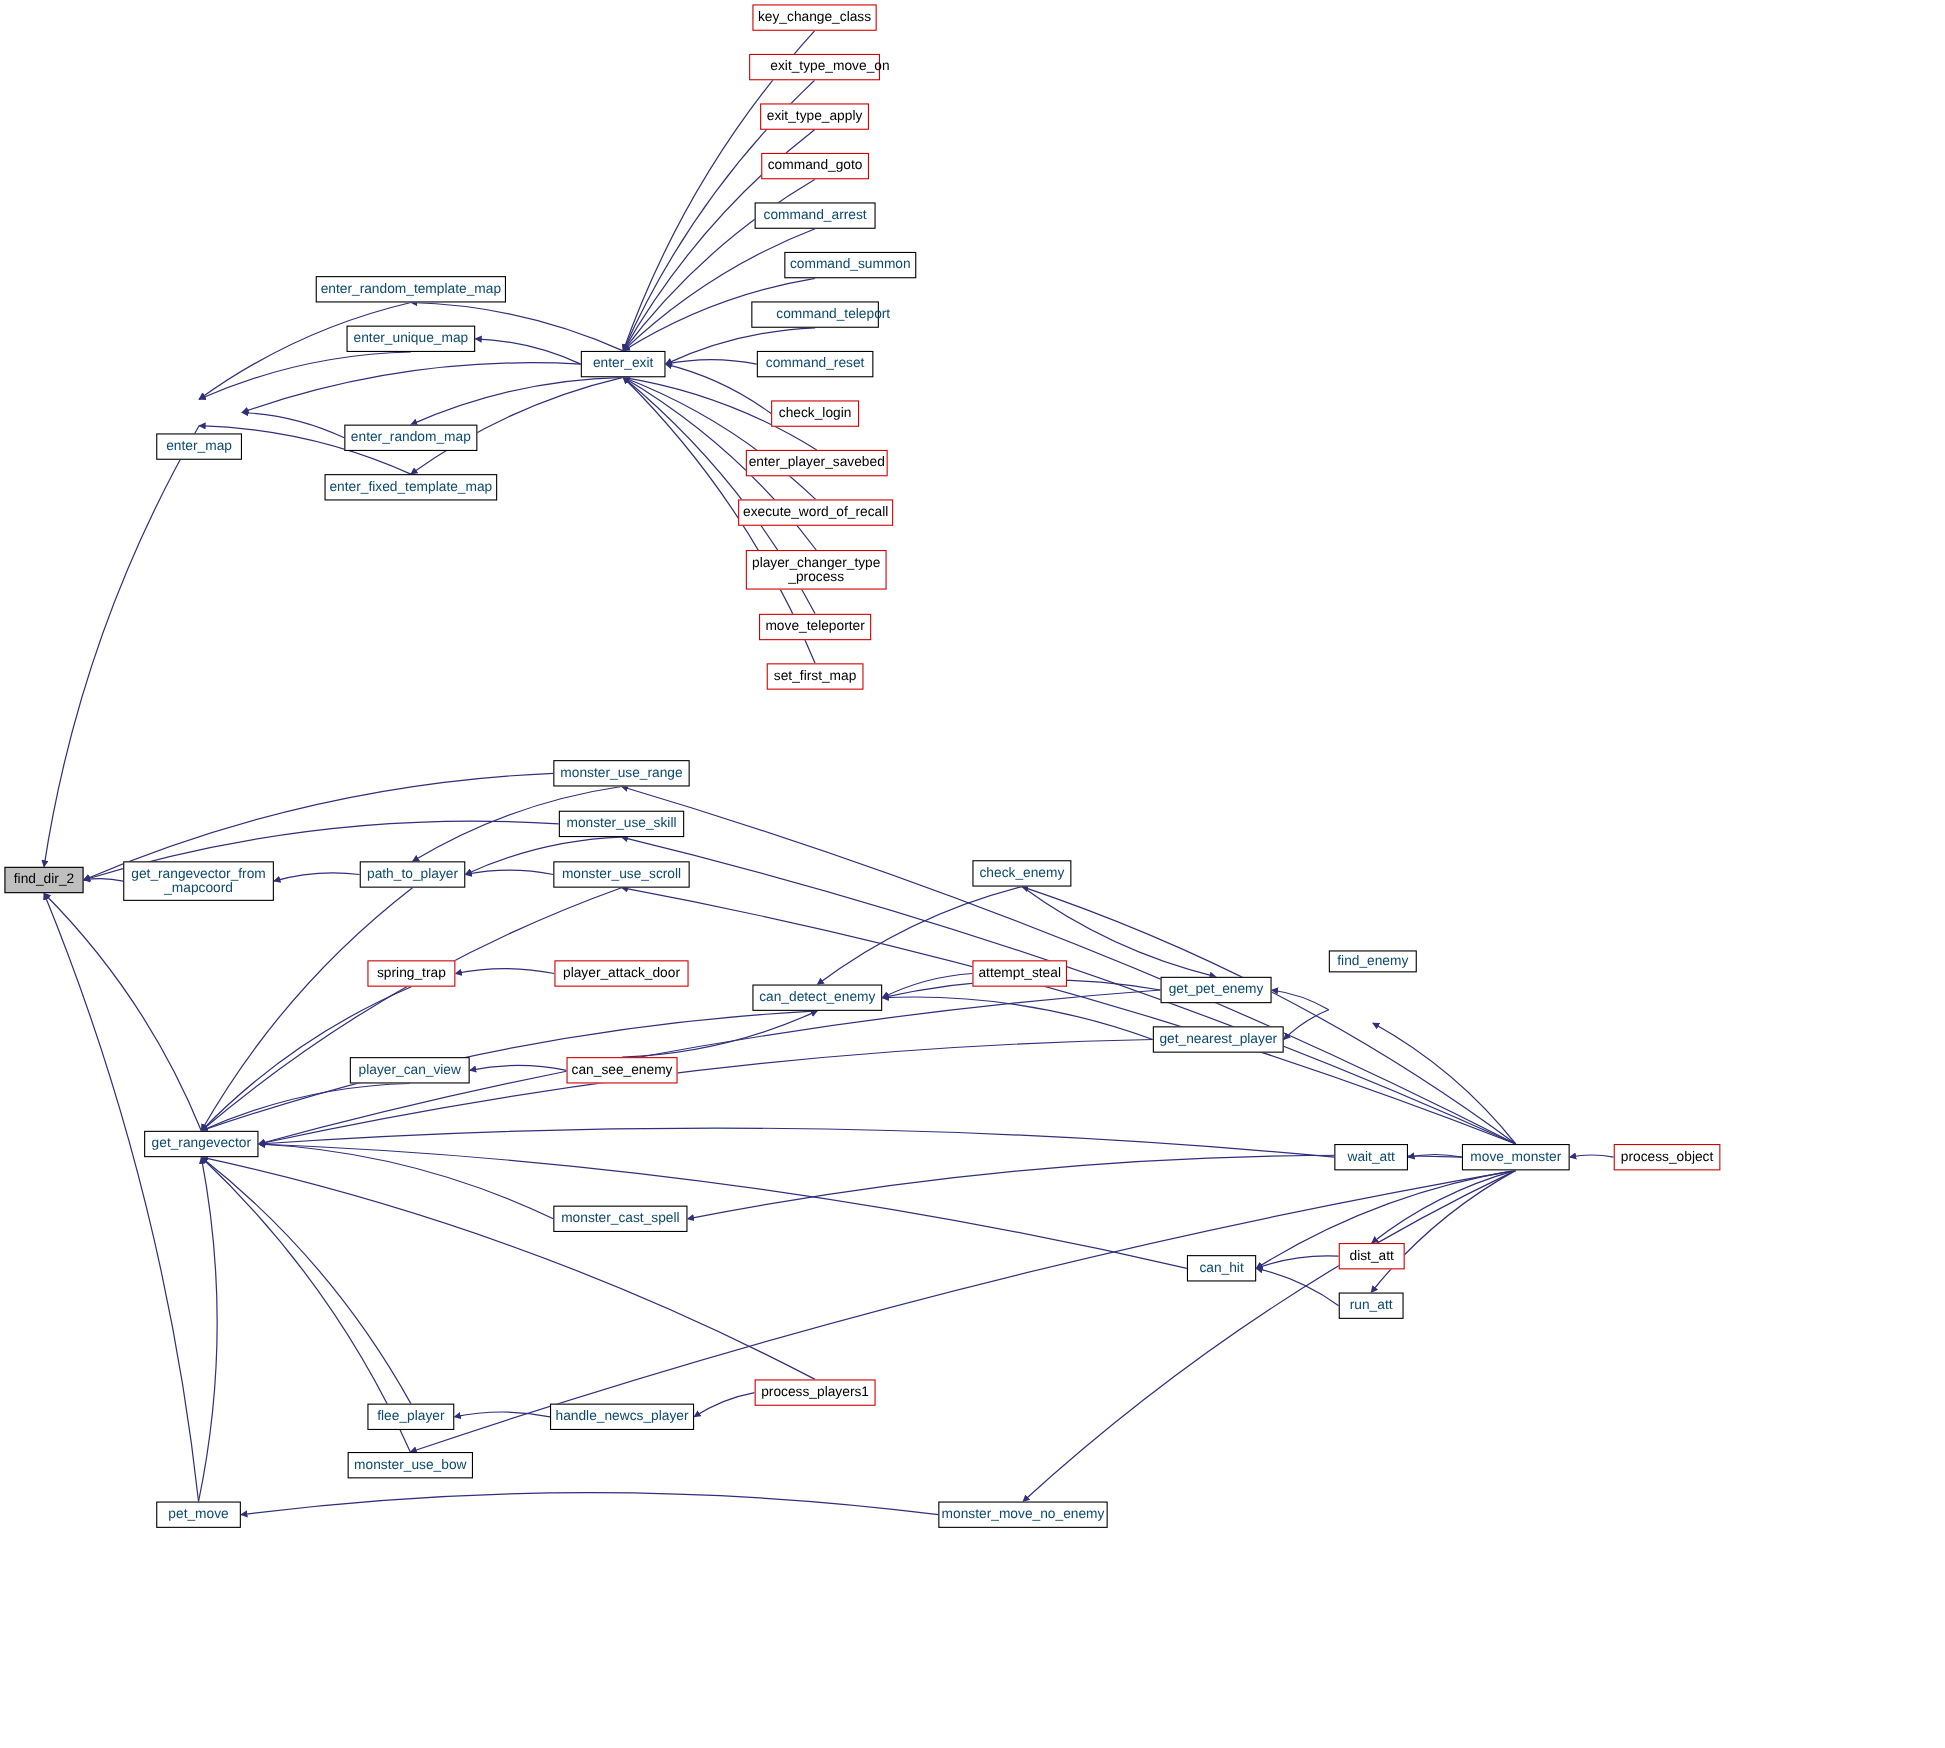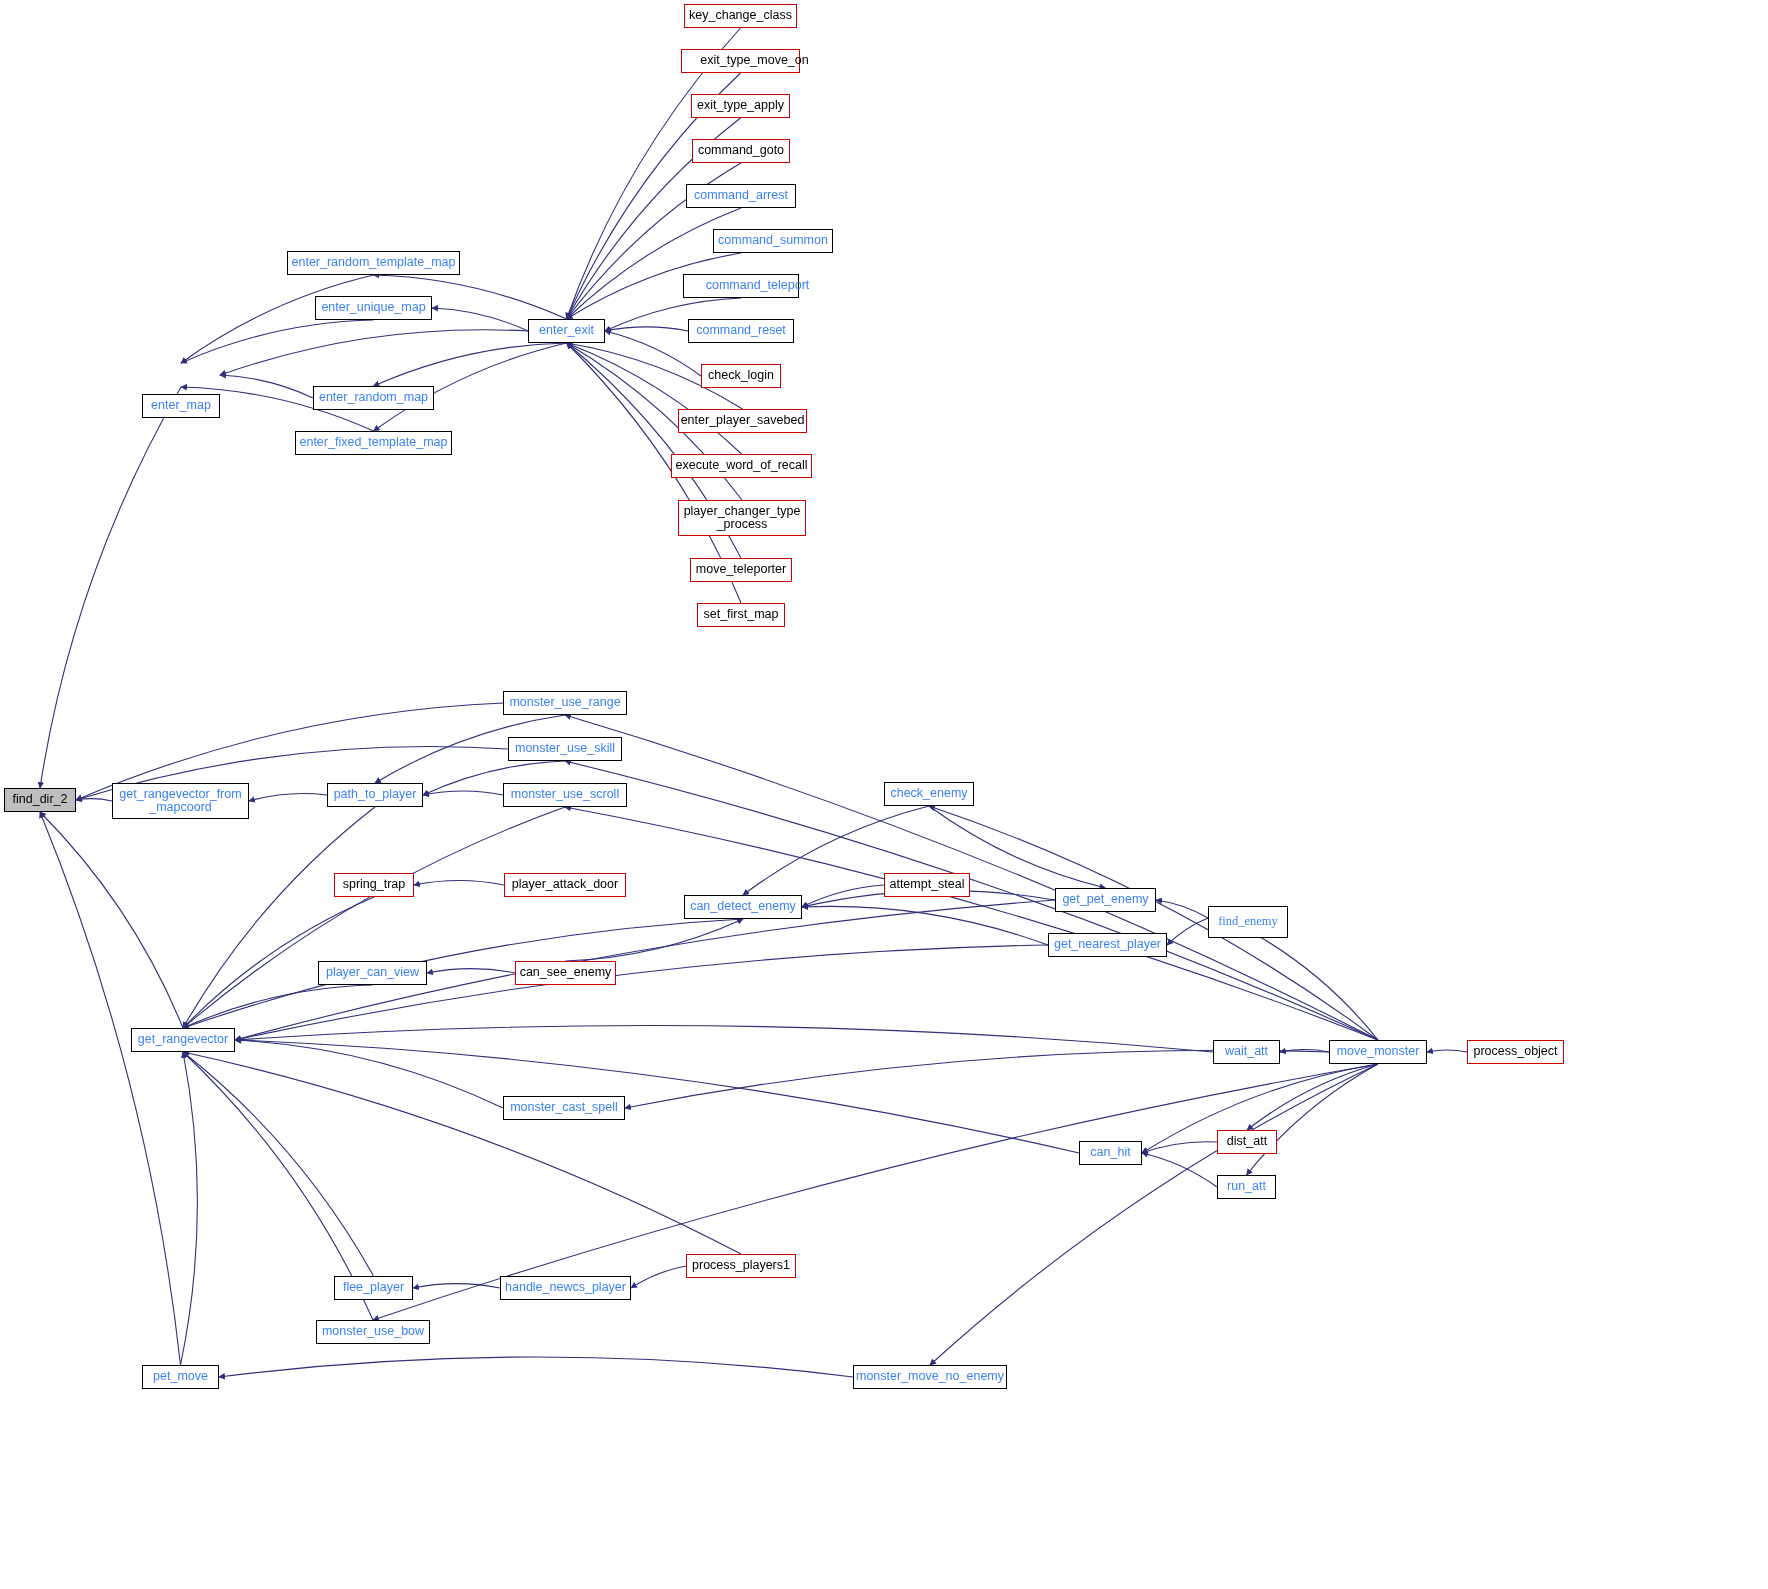--- a/index.html
+++ b/index.html
@@ -27,21 +27,21 @@
   }
   .node {
     position: absolute;
     box-sizing: border-box;
     display: flex;
     align-items: center;
     justify-content: center;
     text-align: center;
     font-size: 12.5px;
     line-height: 1.08;
-    color: #3b82f6;
+    color: #0c4a6e;
     background: #ffffff;
     border: 1px solid #000000;
     white-space: pre-line;
     padding: 0 3px;
   }
   .node.red {
     border-color: #d00000;
     color: #000000;
   }
   .node.current {
@@ -165,21 +165,21 @@
     <div class="node" style="left: 327px; top: 783px; width: 96px; height: 24px;">path_to_player</div>
     <div class="node" style="left: 503px; top: 691px; width: 124px; height: 24px;">monster_use_range</div>
     <div class="node" style="left: 508px; top: 737px; width: 114px; height: 24px;">monster_use_skill</div>
     <div class="node" style="left: 503px; top: 783px; width: 124px; height: 24px;">monster_use_scroll</div>
     <div class="node red" style="left: 334px; top: 873px; width: 80px; height: 24px;">spring_trap</div>
     <div class="node red" style="left: 504px; top: 873px; width: 122px; height: 24px;">player_attack_door</div>
     <div class="node" style="left: 684px; top: 895px; width: 118px; height: 24px;">can_detect_enemy</div>
     <div class="node red" style="left: 884px; top: 873px; width: 86px; height: 24px;">attempt_steal</div>
     <div class="node" style="left: 884px; top: 782px; width: 90px; height: 24px;">check_enemy</div>
     <div class="node" style="left: 1055px; top: 888px; width: 101px; height: 24px;">get_pet_enemy</div>
-    <div class="node" style="left: 1208px; top: 906px; width: 80px; height: 32px; font-family: Liberation Serif, serif;">find_enemy</div>
+    <div class="node" style="left: 1208px; top: 864px; width: 80px; height: 20px;">find_enemy</div>
     <div class="node" style="left: 1048px; top: 933px; width: 119px; height: 24px;">get_nearest_player</div>
     <div class="node" style="left: 318px; top: 961px; width: 109px; height: 24px;">player_can_view</div>
     <div class="node red" style="left: 515px; top: 961px; width: 101px; height: 24px;">can_see_enemy</div>
     <div class="node" style="left: 131px; top: 1028px; width: 104px; height: 24px;">get_rangevector</div>
     <div class="node" style="left: 503px; top: 1096px; width: 122px; height: 24px;">monster_cast_spell</div>
     <div class="node" style="left: 1213px; top: 1040px; width: 67px; height: 24px;">wait_att</div>
     <div class="node" style="left: 1329px; top: 1040px; width: 98px; height: 24px;">move_monster</div>
     <div class="node red" style="left: 1467px; top: 1040px; width: 97px; height: 24px;">process_object</div>
     <div class="node" style="left: 1079px; top: 1141px; width: 63px; height: 24px;">can_hit</div>
     <div class="node red" style="left: 1217px; top: 1130px; width: 60px; height: 24px;">dist_att</div>

